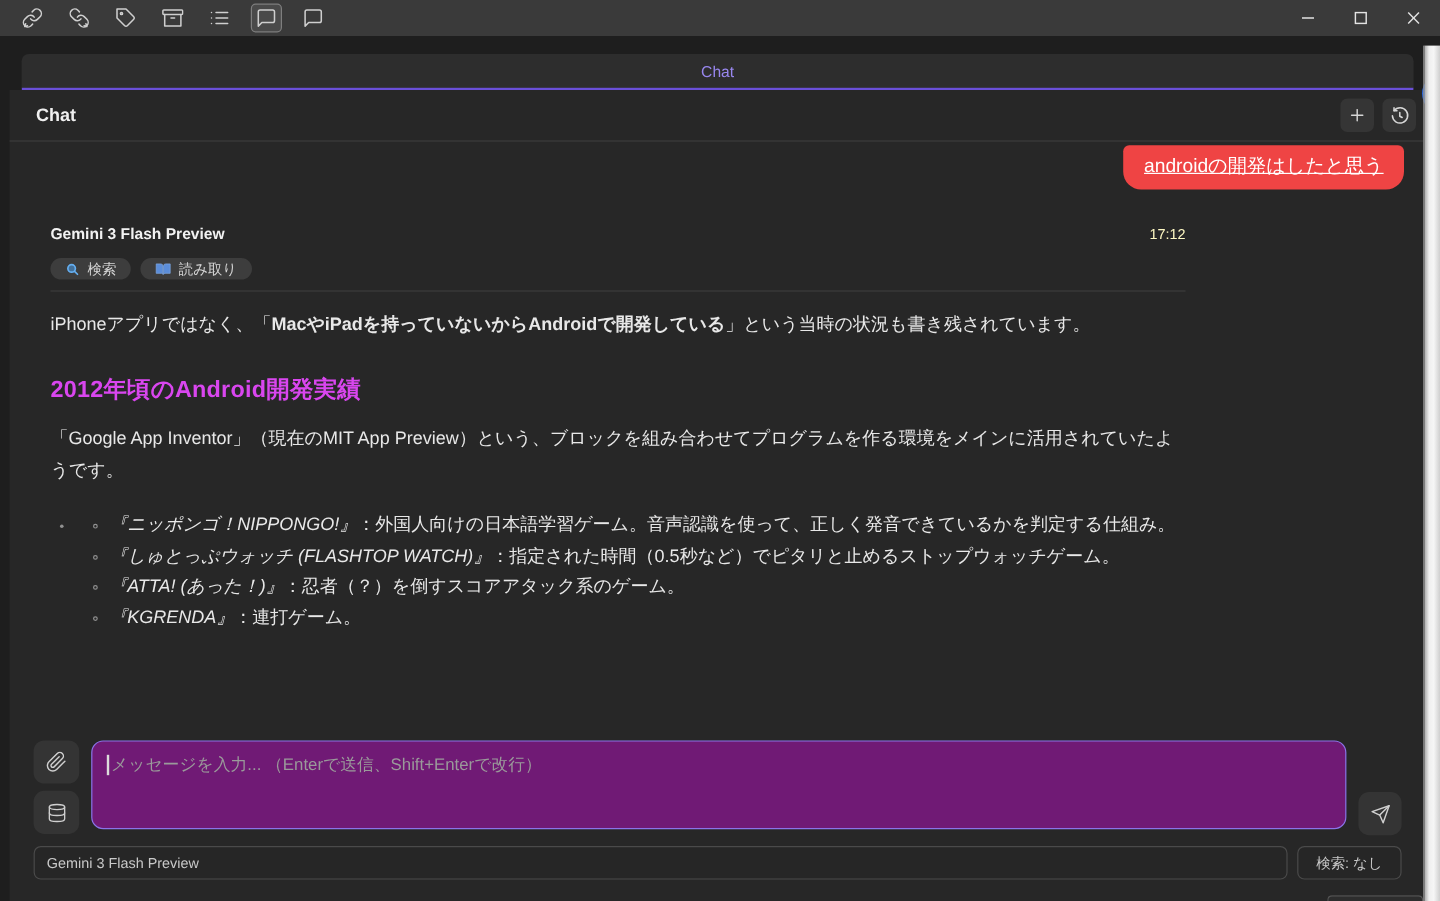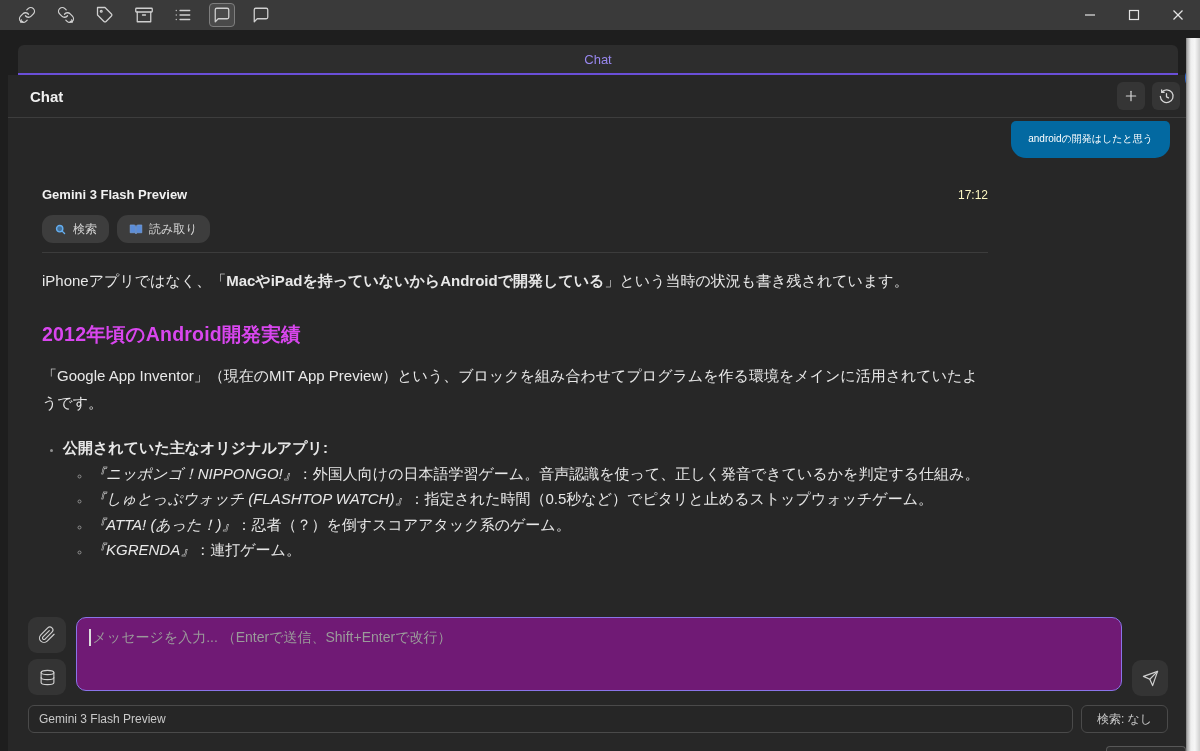--- a/index.html
+++ b/index.html
@@ -36,29 +36,29 @@
                   padding:0 6px 0 22px; border-bottom:1px solid #3d3d3d; }
   .panel-title { font-size:15px; font-weight:bold; color:#f0f0f0; }
   .ph-spacer { flex:1; }
   .icon-btn { width:28px; height:28px; background:#353535; border-radius:6px;
               display:flex; align-items:center; justify-content:center;
               color:#d6d6d6; margin-left:7px; }
 
   
   .messages { height:492px; overflow:hidden; padding:0 16px 0 34px; }
   .bubble-row { display:flex; justify-content:flex-end; }
-  .bubble { margin-top:3px; background:#0369a1; color:#ffffff; font-size:10px;
-            padding:7px 17px 9px; border-radius:5px 5px 15px 15px; line-height:21px; }
+  .bubble { margin-top:3px; background:#ef4444; color:#ffffff; font-size:16px;
+            padding:7px 17px 9px; border-radius:5px 5px 15px 15px; line-height:21px;text-decoration:underline; }
 
   .assistant { width:946px; margin-top:29px; }
   .a-header { display:flex; justify-content:space-between; align-items:baseline; }
   .model-name { font-size:13px; font-weight:bold; color:#f2f2f2; }
   .msg-time { font-size:12px; color:#fef9c3; }
   .badges { display:flex; gap:8px; margin-top:13px; }
-  .badge { background:#3d3d3d; border-radius:11px; height:28px; padding:0 12px;
+  .badge { background:#3d3d3d; border-radius:11px; height:18px; padding:0 12px;
            display:flex; align-items:center; gap:6px; font-size:12px; color:#d6d6d6; }
 
   .md { border-top:1px solid #3c3c3c; margin-top:9px; font-size:15px; color:#e8e8e8; }
   .md p { margin-top:14px; line-height:27px; }
   .md h3 { margin-top:27px; font-size:19.5px; color:#d946ef; letter-spacing:.2px; }
   .md ul { margin-top:20px; padding-left:21px; line-height:23.5px; }
   .md ul ul { margin-top:2px; padding-left:28px; }
   .md li { margin-top:2px; }
   .md li::marker { color:#909090; font-size:11px; }
   .list-title { font-weight:bold; }
@@ -221,21 +221,20 @@
           <span>読み取り</span>
         </div>
       </div>
 
       <div class="md">
         <p><span>iPhoneアプリではなく、「</span><strong>MacやiPadを持っていないからAndroidで開発している</strong><span>」という当時の状況も書き残されています。</span></p>
         <h3>2012年頃のAndroid開発実績</h3>
         <p>「Google App Inventor」（現在のMIT App Preview）という、ブロックを組み合わせてプログラムを作る環境をメインに活用されていたようです。</p>
         <ul>
           <li>
-            <span class="list-title">公開されていた主なオリジナルアプリ:</span>
             <ul>
               <li><span class="app-title">『ニッポンゴ！NIPPONGO!』</span><span>：外国人向けの日本語学習ゲーム。音声認識を使って、正しく発音できているかを判定する仕組み。</span></li>
               <li><span class="app-title">『しゅとっぷウォッチ (FLASHTOP WATCH)』</span><span>：指定された時間（0.5秒など）でピタリと止めるストップウォッチゲーム。</span></li>
               <li><span class="app-title">『ATTA! (あった！)』</span><span>：忍者（？）を倒すスコアアタック系のゲーム。</span></li>
               <li><span class="app-title">『KGRENDA』</span><span>：連打ゲーム。</span></li>
 
             </ul>
           </li>
         </ul>
       </div>

